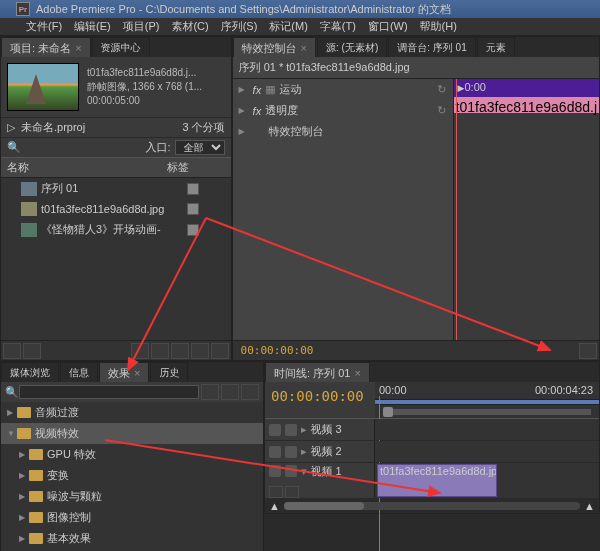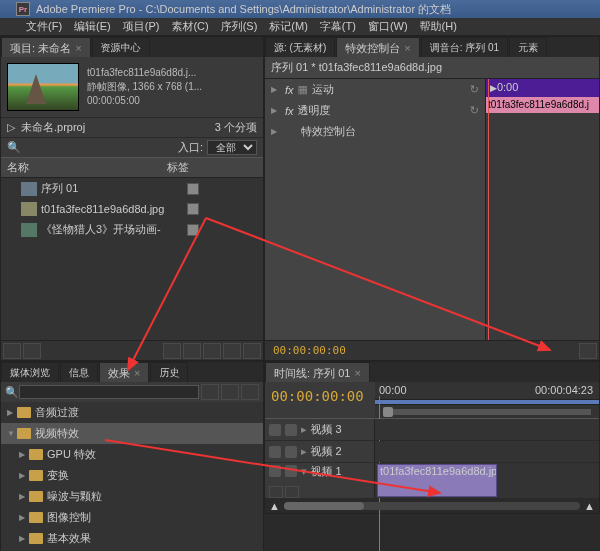--- a/index.html
+++ b/index.html
@@ -144,22 +144,22 @@
         <div class="tbtn"></div>
         <div class="tbtn"></div>
         <div class="tbtn"></div>
       </div>
     </div>
   </div>
 
   <div style="flex:1;display:flex;flex-direction:column">
     <div class="panel" style="flex:1;display:flex;flex-direction:column">
       <div class="tabs">
+        <div class="tab active"><span>特效控制台</span><span class="x">×</span></div>
         <div class="tab">源: (无素材)</div>
-        <div class="tab active"><span>特效控制台</span><span class="x">×</span></div>
         <div class="tab">调音台: 序列 01</div>
         <div class="tab">元素</div>
       </div>
       <div class="header2">
         <span>序列 01 * t01fa3fec811e9a6d8d.jpg</span>
       </div>
       <div style="display:flex;flex:1">
         <div style="width:220px;background:#444">
           <div class="effectrow">
             <span class="arr">▶</span>
@@ -175,21 +175,21 @@
             <span style="color:#888">↻</span>
           </div>
           <div class="effectrow">
             <span class="arr">▶</span>
               <span style="width:20px"></span>
             <span class="lbl">特效控制台</span>
           </div>
         </div>
         <div style="flex:1;background:#3a3a3a;position:relative;border-left:1px solid #222">
           <div style="height:18px;background:#4c1d95;font-size:9px;padding:2px 4px">▶<span>0:00</span></div>
-          <div style="background:#d8a;height:16px;font-size:10px;padding:2px;color:#000">t01fa3fec811e9a6d8d.j</div>
+          <div style="background:#d8a;height:16px;font-size:14px;padding:2px;color:#000">t01fa3fec811e9a6d8d.j</div>
           <div class="playhead" style="left:2px;top:0"></div>
         </div>
       </div>
       <div class="toolbar" style="justify-content:flex-start">
         <span class="timecode" style="font-size:11px;padding:0 6px">00:00:00:00</span>
         <div style="flex:1"></div>
         <div class="tbtn"></div>
       </div>
     </div>
   </div>

